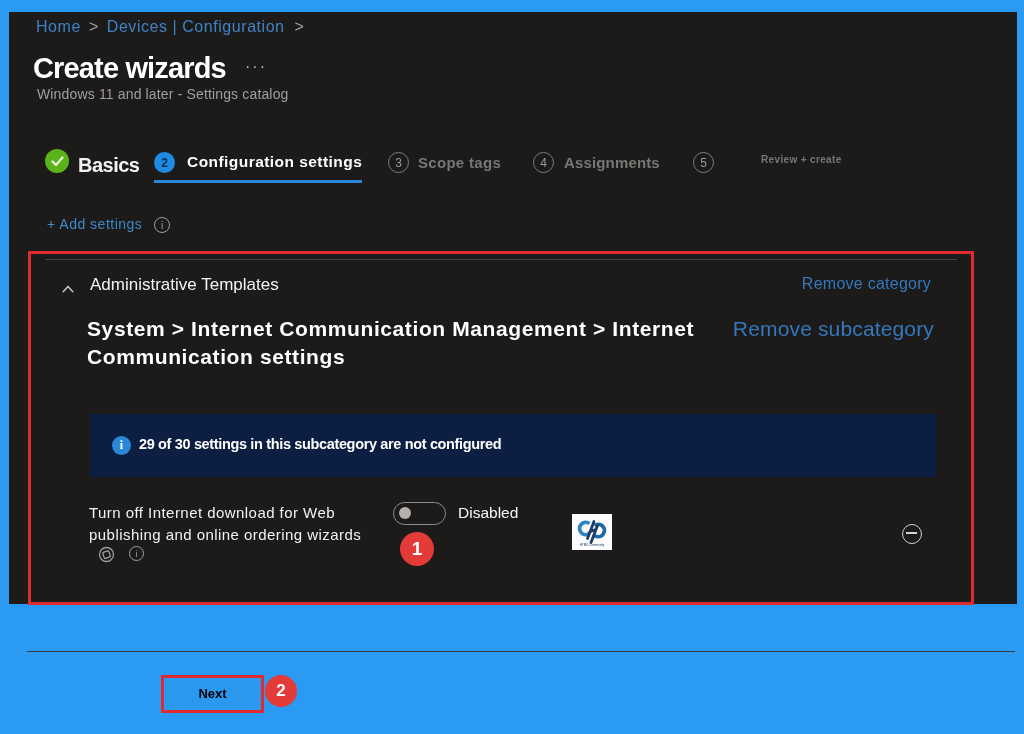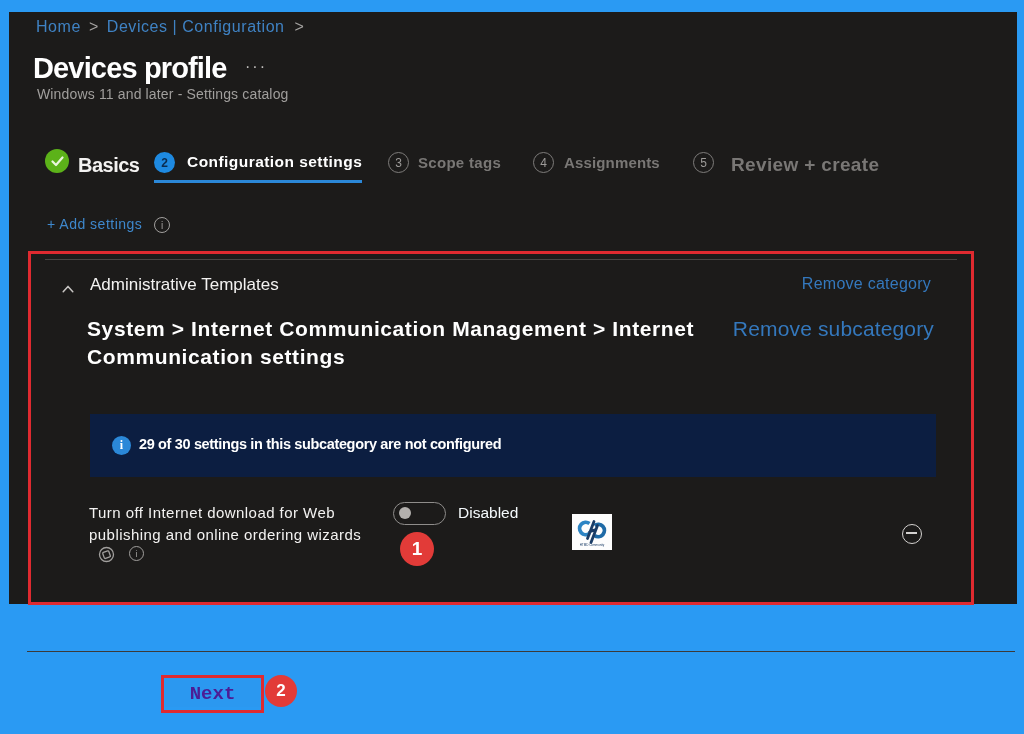--- a/index.html
+++ b/index.html
@@ -12,21 +12,21 @@
   .circle-num { border-radius:50%; display:flex; align-items:center; justify-content:center; }
 </style>
 </head>
 <body>
 <div class="page">
 
   <div class="abs" style="left:27px; top:4px; font-size:16px; letter-spacing:0.55px; line-height:21px;">
     <span class="link">Home</span><span style="color:#a5a3a1; margin:0 8px;">&gt;</span><span class="link">Devices | Configuration</span><span style="color:#a5a3a1; margin-left:10px;">&gt;</span>
   </div>
 
-  <div class="abs" style="left:24px; top:40px; font-size:29px; font-weight:700; letter-spacing:-0.85px; color:#fff;">Devices profile</div>
+  <div class="abs" style="left:24px; top:40px; font-size:29px; font-weight:700; letter-spacing:-0.85px; color:#fff;">Create wizards</div>
   <div class="abs" style="left:236px; top:46px; font-size:16px; color:#c0bebc; letter-spacing:2px;">···</div>
   <div class="abs" style="left:28px; top:74px; font-size:14px; letter-spacing:0.15px; color:#a19f9d;">Windows 11 and later - Settings catalog</div>
 
   <div class="abs circle-num" style="left:36px; top:137px; width:24px; height:24px; background:#5cb219;">
     <svg width="13" height="11" viewBox="0 0 13 11">
         <path d="M1.5 5.5 L5 9 L11.5 1.5" fill="none" stroke="#eaf6dc" stroke-width="2.2" stroke-linecap="round" stroke-linejoin="round"></path>
       </svg>
   </div>
   <div class="abs" style="left:69px; top:142px; font-size:20px; font-weight:600; letter-spacing:-0.5px; color:#f3f2f1;">Basics</div>
 
@@ -34,21 +34,21 @@
   <div class="abs" style="left:178px; top:141px; font-size:15.5px; font-weight:700; letter-spacing:0.45px; color:#ffffff;">Configuration settings</div>
   <div class="abs" style="left:145px; top:168px; width:208px; height:3px; background:#2b88d8;"></div>
 
   <div class="abs circle-num" style="left:379px; top:140px; width:21px; height:21px; border:1.5px solid #7e7c7a; font-size:12px; color:#9d9b99;">3</div>
   <div class="abs" style="left:409px; top:142px; font-size:15px; font-weight:600; letter-spacing:0.3px; color:#797775;">Scope tags</div>
 
   <div class="abs circle-num" style="left:524px; top:140px; width:21px; height:21px; border:1.5px solid #7e7c7a; font-size:12px; color:#9d9b99;">4</div>
   <div class="abs" style="left:555px; top:142px; font-size:15px; font-weight:600; letter-spacing:0.15px; color:#797775;">Assignments</div>
 
   <div class="abs circle-num" style="left:684px; top:140px; width:21px; height:21px; border:1.5px solid #7e7c7a; font-size:12px; color:#9d9b99;">5</div>
-  <div class="abs" style="left:722px; top:142px; font-size:19px; font-weight:600; letter-spacing:0.35px; color:#797775;">Review + create</div>
+  <div class="abs" style="left:752px; top:142px; font-size:10px; font-weight:600; letter-spacing:0.35px; color:#797775;">Review + create</div>
 
   <div class="abs" style="left:38px; top:204px; font-size:14px; letter-spacing:0.5px; color:#3e88cd;">+ Add settings</div>
   <div class="abs circle-num" style="left:145px; top:205px; width:16px; height:16px; border:1.2px solid #a19f9d; font-size:10px; color:#a19f9d;">i</div>
 
   <div class="abs" style="left:19px; top:239px; width:946px; height:354px; border:3px solid #df2a30;"></div>
 
   <div class="abs" style="left:36px; top:247px; width:912px; height:1px; background:#474543;"></div>
 
   <div class="abs" style="left:53px; top:267px;">
     <svg width="12" height="8" viewBox="0 0 12 8">
@@ -93,17 +93,17 @@
   </div>
 
   <div class="abs" style="left:893px; top:512px; width:20px; height:20px; border-radius:50%; border:1.7px solid #d4d2d0;">
     <div class="abs" style="left:2.8px; top:7.1px; width:11px; height:2.2px; background:#d4d2d0;"></div>
   </div>
 
   <div class="abs" style="left:18px; top:639px; width:988px; height:1px; background:#3b3a39;"></div>
 
 
   <div class="abs" style="left:152px; top:663px; width:103px; height:38px; border:3px solid #df2a30;"></div>
-  <div class="abs" style="left:156px; top:668px; width:95px; height:27px; background:#2b98f0; display:flex; align-items:center; justify-content:center; font-size:19px; font-weight:600; color:#4c1d95;font-family:Liberation Mono, monospace;">Next</div>
+  <div class="abs" style="left:156px; top:668px; width:95px; height:27px; background:#2b98f0; display:flex; align-items:center; justify-content:center; font-size:13px; font-weight:600; color:#000000;">Next</div>
 
   <div class="abs circle-num" style="left:256px; top:663px; width:32px; height:32px; background:#e23b38; color:#fff; font-size:17px; font-weight:700;">2</div>
 
 </div>
 
 </body></html>

